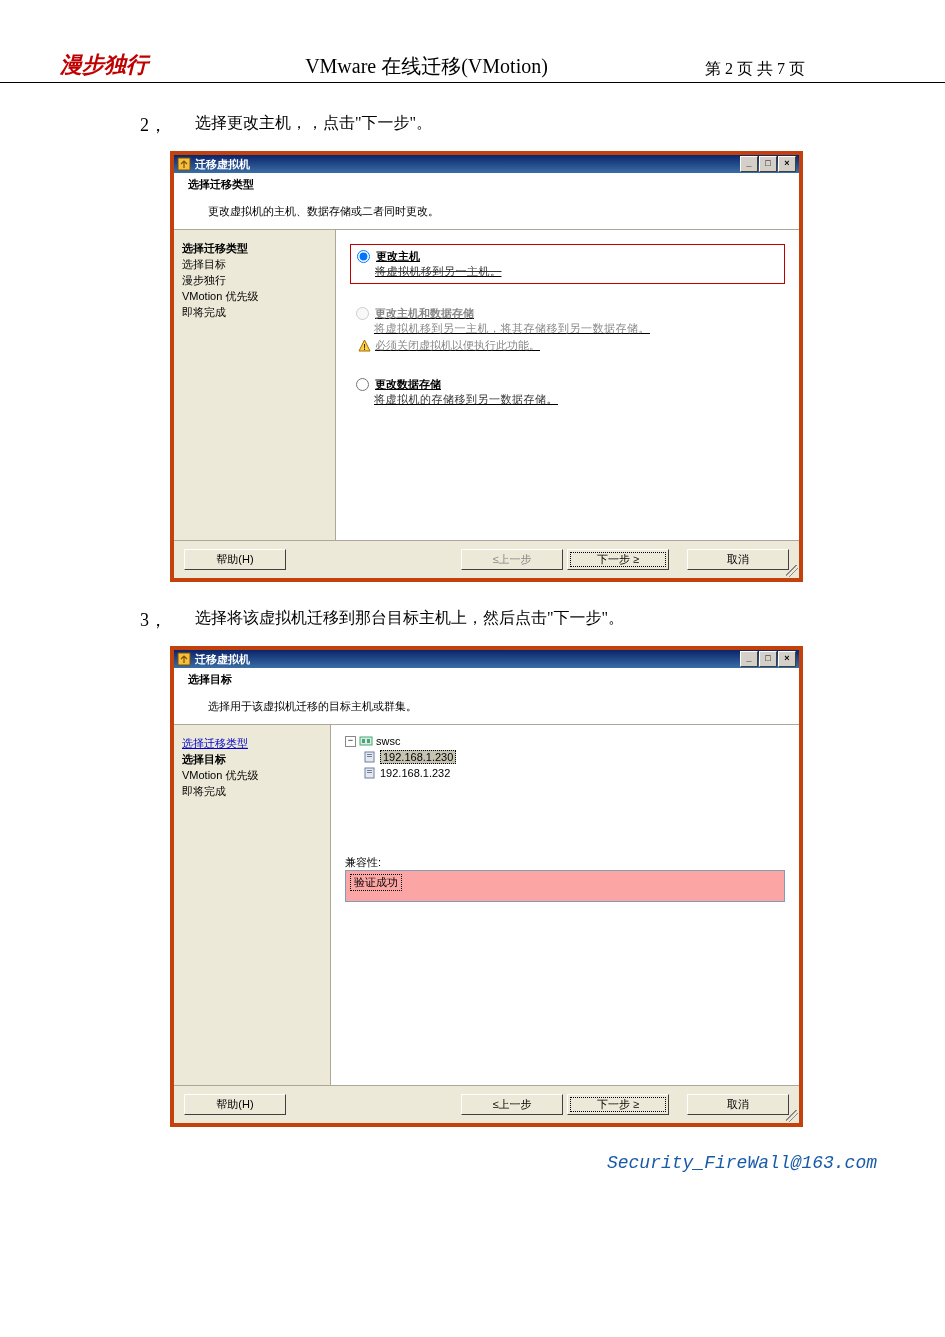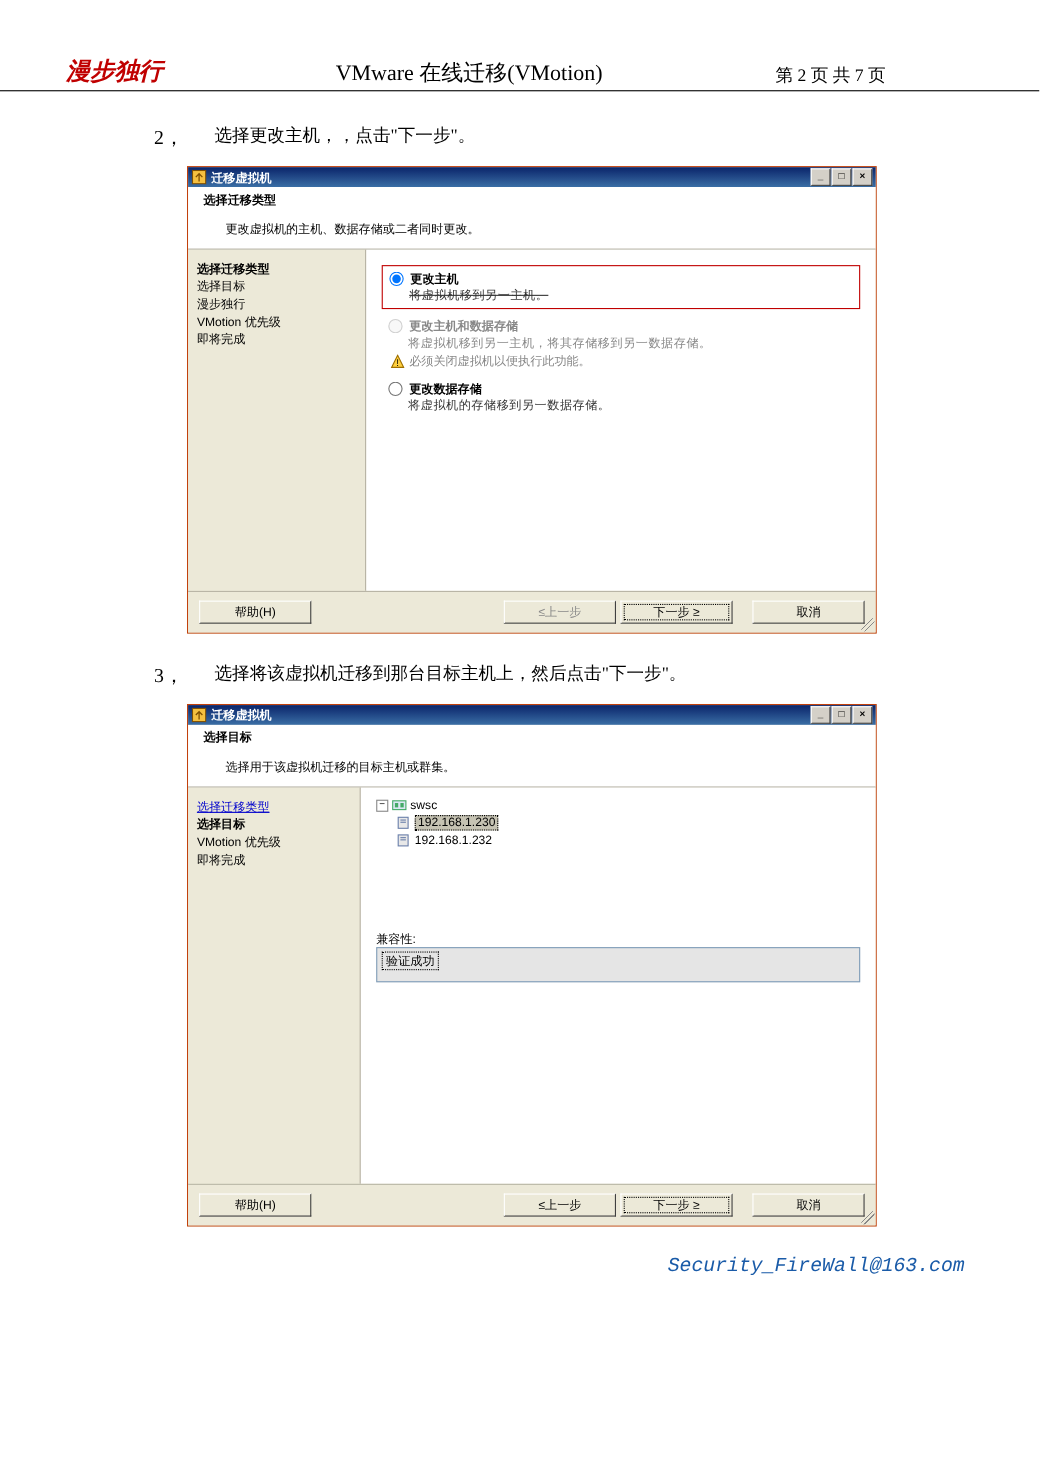--- a/index.html
+++ b/index.html
@@ -53,21 +53,21 @@
   .step-text {
     flex: 1;
   }
   .screenshot {
     margin: 0 140px 26px 170px;
     border: none;
   }
   
   .win {
     width: 625px;
-    border: 1px solid #c2410c;
+    border: 4px solid #c2410c;
     background: #ece9d8;
     font-family: Tahoma, "Microsoft Sans Serif", sans-serif;
     font-size: 11px;
     position: relative;
   }
   .titlebar {
     background: linear-gradient(#0a246a,#3a6ea5);
     color: #fff;
     height: 18px;
     display: flex;
@@ -119,21 +119,21 @@
   }
   .wiz-left .bold { font-weight: bold; }
   .wiz-left .link { color: #0000cc; text-decoration: underline; cursor: pointer; }
   .wiz-left div { line-height: 16px; }
   .wiz-right {
     flex: 1;
     background: #fff;
     padding: 14px 14px;
     font-size: 11px;
   }
-  .opt-group { border: 1px solid #c00000; padding: 4px 6px; margin-bottom: 6px; }
+  .opt-group { border: 1px solid #c00000; padding: 4px 6px; margin-bottom: 20px; text-decoration: underline; }
   .opt-group.noborder { border: none; padding: 2px 6px; }
   .radio-row { display: flex; align-items: center; gap: 6px; }
   .radio-row input { margin:0; }
   .opt-label { font-weight: bold; }
   .opt-desc { padding-left: 18px; color:#333; letter-spacing: 0.5px; }
   .opt-desc.strike { text-decoration: line-through; }
   .disabled { color: #888; }
   .warn-row { display:flex; align-items:center; gap:4px; padding-left:2px; margin-top:2px;}
   .warn-icon {
     width:13px;height:13px;display:inline-block;
@@ -172,21 +172,21 @@
     width:9px;height:9px;border:1px solid #888;background:#fff;
     font-size:9px;line-height:7px;text-align:center;color:#000;
   }
   .tree-icon { width:14px;height:14px;display:inline-flex;align-items:center;justify-content:center;}
   .tree-label.sel { background:#c6c3b3; border:1px dotted #000; padding:0 2px;}
   .compat-box {
     margin-top:74px;
   }
   .compat-title { font-size:11px; }
   .compat-list {
-    border:1px solid #7f9db9; background:#e5e5e5; height:24px; width:430px;
+    border:1px solid #7f9db9; background:#fca5a5; height:24px; width:430px;
     padding:3px 4px;
   }
   .compat-item {
     display:inline-block;
     border:1px dotted #000;
     padding:0 3px;
   }
   .footer-email {
     text-align: right;
     padding: 0 68px 20px 0;

